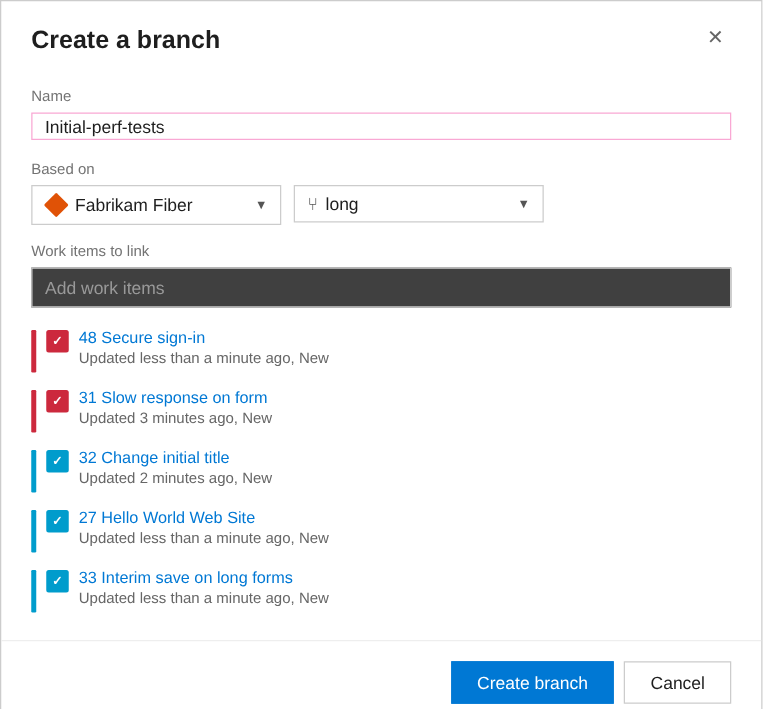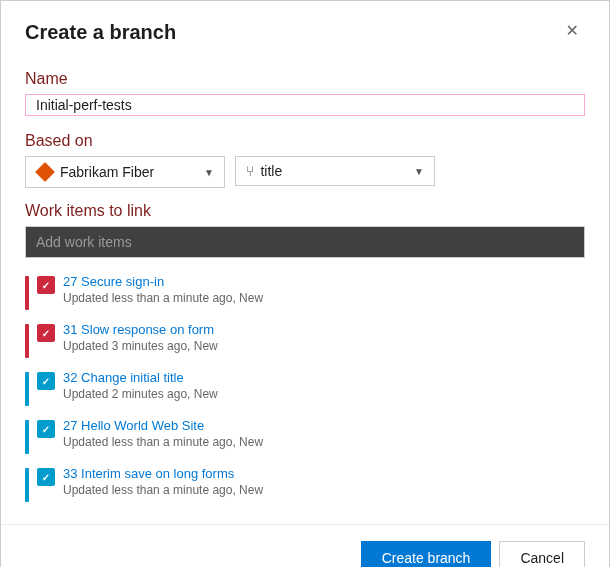--- a/index.html
+++ b/index.html
@@ -40,22 +40,22 @@
       font-size: 16px;
       color: #666;
       padding: 2px 6px;
       line-height: 1;
     }
     .dialog-body {
       padding: 0 24px;
       flex: 1;
     }
     .field-label {
-      font-size: 16px;
-      color: #7f1d1d;
+      font-size: 12px;
+      color: #737373;
       margin-bottom: 6px;
       margin-top: 14px;
     }
     .text-input {
       width: 100%;
       border: 1px solid #f9a8d4;
       padding: 2px 10px;
       font-size: 14px;
       color: #1e1e1e;
       outline: none;
@@ -225,38 +225,38 @@
             </span>
             <span>Fabrikam Fiber</span>
           </span>
           <span class="chevron">▼</span>
         </button>
       </div>
       <div class="select-wrapper branch">
         <button class="select-btn">
           <span class="select-left">
             <span class="branch-icon">⑂</span>
-            <span>title</span>
+            <span>long</span>
           </span>
           <span class="chevron">▼</span>
         </button>
       </div>
     </div>
 
     <div class="field-label" style="margin-top:14px;">Work items to link</div>
     <div class="work-items-input-wrapper">
       <span>Add work items</span>
     </div>
 
     <div class="work-items-list" id="work-items-list">
     <div class="work-item">
       <div class="wi-color-bar wi-color-red"></div>
       <div class="wi-icon-box wi-icon-red">✓</div>
       <div class="wi-details">
-        <div class="wi-title">27 Secure sign-in</div>
+        <div class="wi-title">48 Secure sign-in</div>
         <div class="wi-meta">Updated less than a minute ago, New</div>
       </div>
     </div>
         <div class="work-item">
       <div class="wi-color-bar wi-color-red"></div>
       <div class="wi-icon-box wi-icon-red">✓</div>
       <div class="wi-details">
         <div class="wi-title">31 Slow response on form</div>
         <div class="wi-meta">Updated 3 minutes ago, New</div>
       </div>

